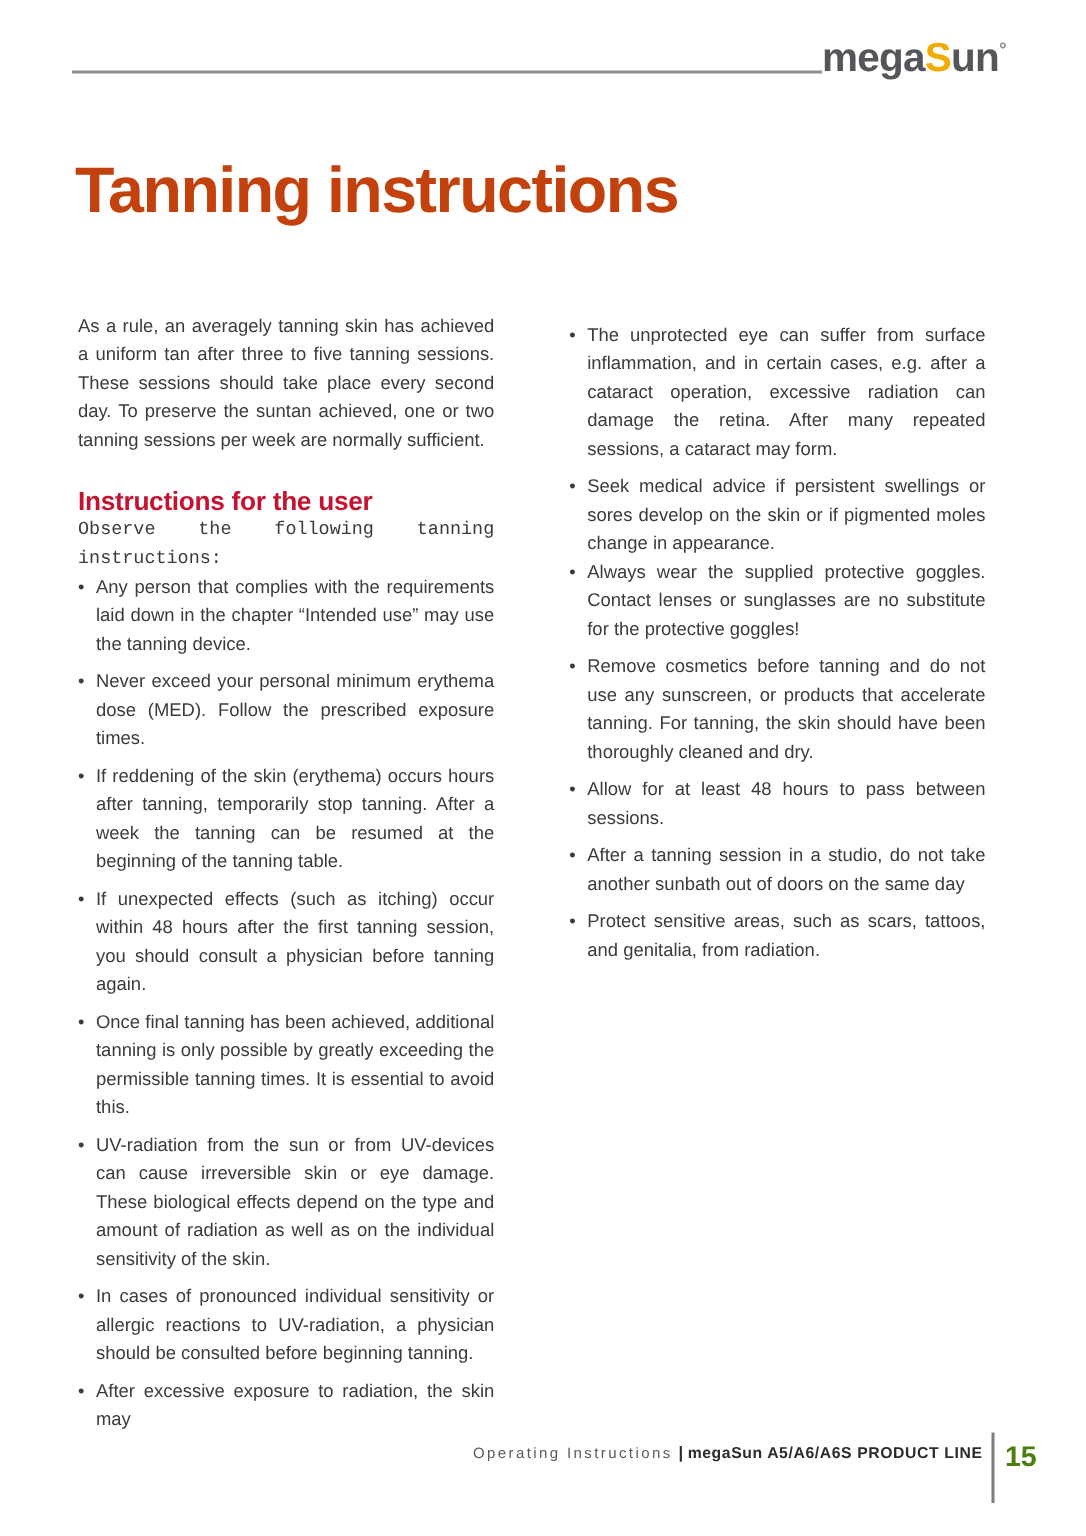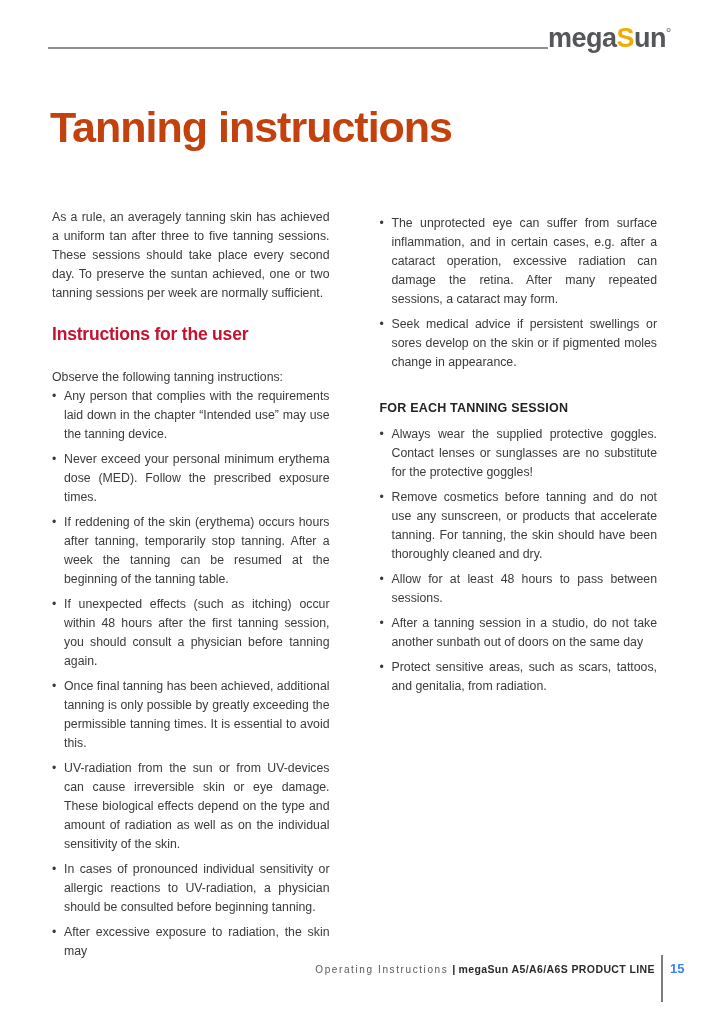--- a/index.html
+++ b/index.html
@@ -71,41 +71,41 @@
   .footer-sep { color: #2b2b2b; font-weight: 700; font-size: 11px; margin: 0 3px 0 4px; }
   .footer-product {
     color: #2b2b2b; font-weight: 700; font-size: 10.5px; letter-spacing: 0.4px;
   }
   .footer-rule {
     position: absolute; left: 661px; top: 955px;
     width: 1.5px; height: 47px; background: #7d7d7d;
   }
   .page-number {
     position: absolute; left: 670px; top: 961px;
-    font-size: 13px; font-weight: 700; color: #3b82f6;
+    font-size: 19px; font-weight: 700; color: #4d7c0f;
   }
 </style>
 </head>
 <body>
 
 <div class="header-rule"></div>
 
 <div class="logo">
   <span>mega</span><span class="accent">S</span><span>un</span><span class="mark">°</span>
 </div>
 
 <h1 class="page-title" style="margin:0;">Tanning instructions</h1>
 
 <div class="columns">
 
   <div class="col">
     <p class="para" style="margin:0;">As a rule, an averagely tanning skin has achieved a uniform tan after three to five tanning sessions. These sessions should take place every second day. To preserve the suntan achieved, one or two tanning sessions per week are normally sufficient.</p>
 
     <h2 class="section-heading" style="margin-bottom:0;">Instructions for the user</h2>
-    <p class="para section-sub" style="margin:24px 0 0 0;">Observe the following tanning instructions:</p>
+    <p class="para section-sub" style="margin:0 0 0 0;font-family:Liberation Mono, monospace;">Observe the following tanning instructions:</p>
 
 
     <div class="bullets">
       <div class="bullet">
         <span class="marker">•</span>
         <span class="btext">Any person that complies with the requirements laid down in the chapter “Intended use” may use the tanning device.</span>
       </div>
       <div class="bullet">
         <span class="marker">•</span>
         <span class="btext">Never exceed your personal minimum erythema dose (MED). Follow the prescribed exposure times.</span>
@@ -143,21 +143,20 @@
       <div class="bullet">
         <span class="marker">•</span>
         <span class="btext">The unprotected eye can suffer from surface inflammation, and in certain cases, e.g. after a cataract operation, excessive radiation can damage the retina. After many repeated sessions, a cataract may form.</span>
       </div>
       <div class="bullet">
         <span class="marker">•</span>
         <span class="btext">Seek medical advice if persistent swellings or sores develop on the skin or if pigmented moles change in appearance.</span>
       </div>
     </div>
 
-    <h3 class="group-heading spaced" style="margin-bottom:7px;">FOR EACH TANNING SESSION</h3>
 
     <div class="bullets">
       <div class="bullet">
         <span class="marker">•</span>
         <span class="btext">Always wear the supplied protective goggles. Contact lenses or sunglasses are no substitute for the protective goggles!</span>
       </div>
       <div class="bullet">
         <span class="marker">•</span>
         <span class="btext">Remove cosmetics before tanning and do not use any sunscreen, or products that accelerate tanning. For tanning, the skin should have been thoroughly cleaned and dry.</span>
       </div>

